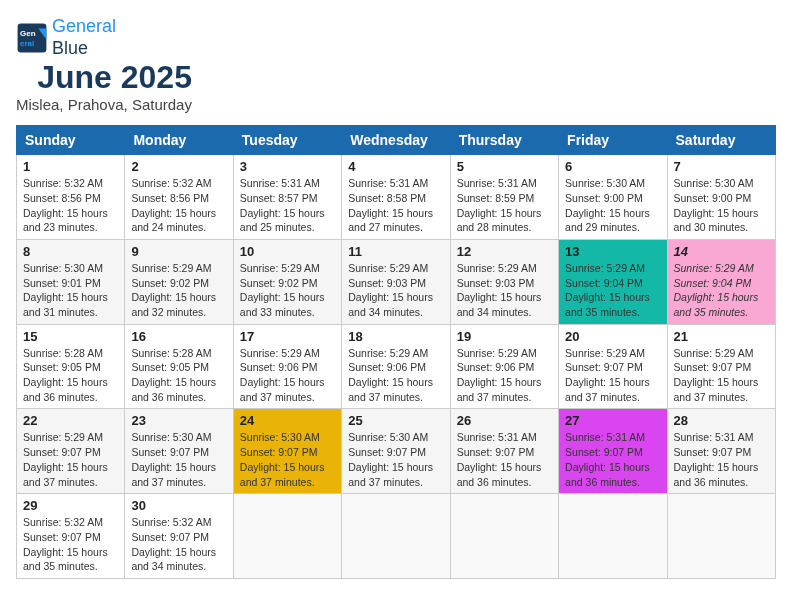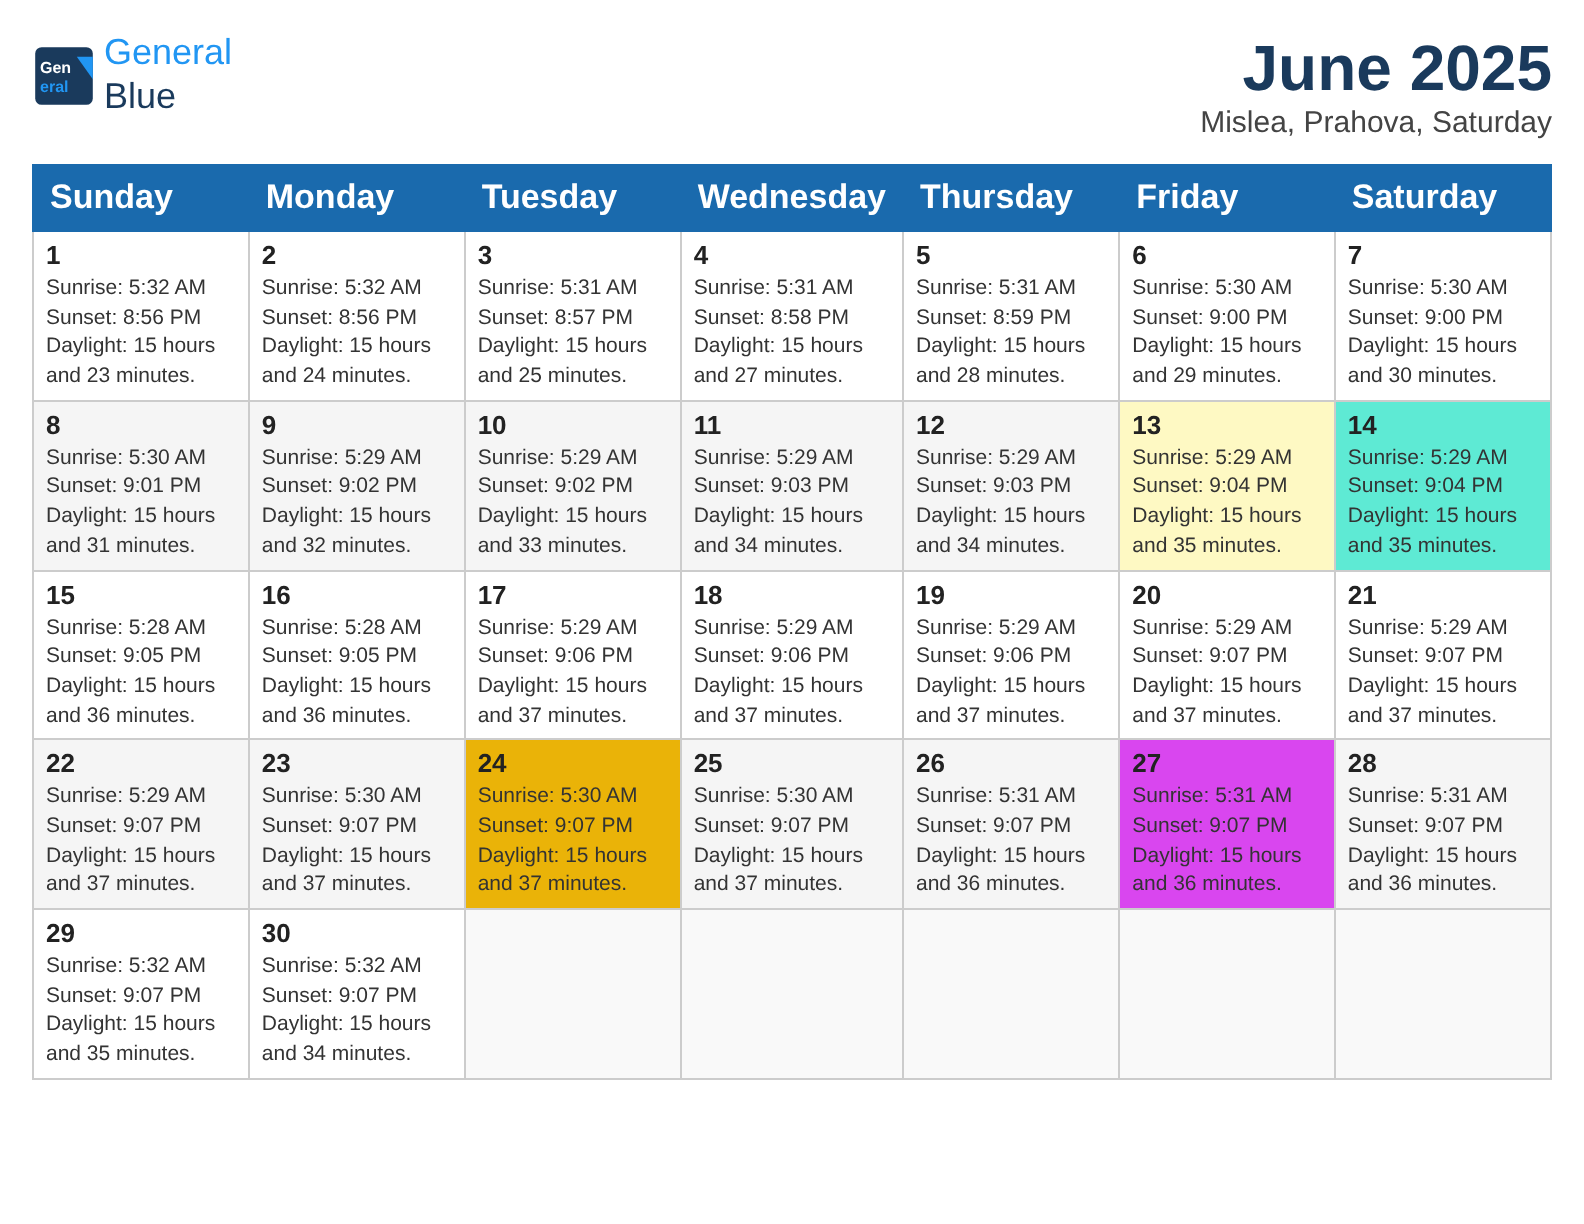--- a/index.html
+++ b/index.html
@@ -8,20 +8,21 @@
       background: #fff;
       width: 792px;
       min-height: 612px;
       padding: 16px;
     }
     .header-area {
       display: flex;
       justify-content: space-between;
       align-items: flex-start;
       margin-bottom: 12px;
+      flex-direction: column;
     }
     .logo {
       display: flex;
       align-items: center;
     }
     .logo-text {
       font-size: 18px;
       font-weight: normal;
       color: #1a3a5c;
       line-height: 1.2;
@@ -49,21 +50,21 @@
     .calendar-table {
       width: 100%;
       border-collapse: collapse;
       font-size: 11px;
     }
     .calendar-table th {
       background: #1a6aad;
       color: #fff;
       text-align: left;
       padding: 6px 8px;
-      font-size: 17px;
+      font-size: 14px;
       font-weight: bold;
       border: 1px solid #1a6aad;
     }
     .calendar-table td {
       border: 1px solid #ccc;
       vertical-align: top;
       padding: 4px 6px;
       height: 80px;
       width: 14.28%;
       background: #fff;
@@ -167,25 +168,25 @@
           <div class="day-info">Sunrise: 5:29 AM<br>Sunset: 9:02 PM<br>Daylight: 15 hours<br>and 33 minutes.</div>
         </td>
         <td style="background: rgb(245, 245, 245);">
           <span class="day-num">11</span>
           <div class="day-info">Sunrise: 5:29 AM<br>Sunset: 9:03 PM<br>Daylight: 15 hours<br>and 34 minutes.</div>
         </td>
         <td style="background: rgb(245, 245, 245); margin-left: 28px;">
           <span class="day-num">12</span>
           <div class="day-info">Sunrise: 5:29 AM<br>Sunset: 9:03 PM<br>Daylight: 15 hours<br>and 34 minutes.</div>
         </td>
-        <td style="background: #fef9c3; margin-left: 12px;">
+        <td style="background: #14b8a6; margin-left: 12px;">
           <span class="day-num">13</span>
           <div class="day-info">Sunrise: 5:29 AM<br>Sunset: 9:04 PM<br>Daylight: 15 hours<br>and 35 minutes.</div>
         </td>
-        <td style="background: #5eead4;">
+        <td style="background: #f9a8d4; font-style: italic;">
           <span class="day-num">14</span>
           <div class="day-info">Sunrise: 5:29 AM<br>Sunset: 9:04 PM<br>Daylight: 15 hours<br>and 35 minutes.</div>
         </td>
       </tr>
       <tr>
         <td>
           <span class="day-num">15</span>
           <div class="day-info">Sunrise: 5:28 AM<br>Sunset: 9:05 PM<br>Daylight: 15 hours<br>and 36 minutes.</div>
         </td>
         <td>

